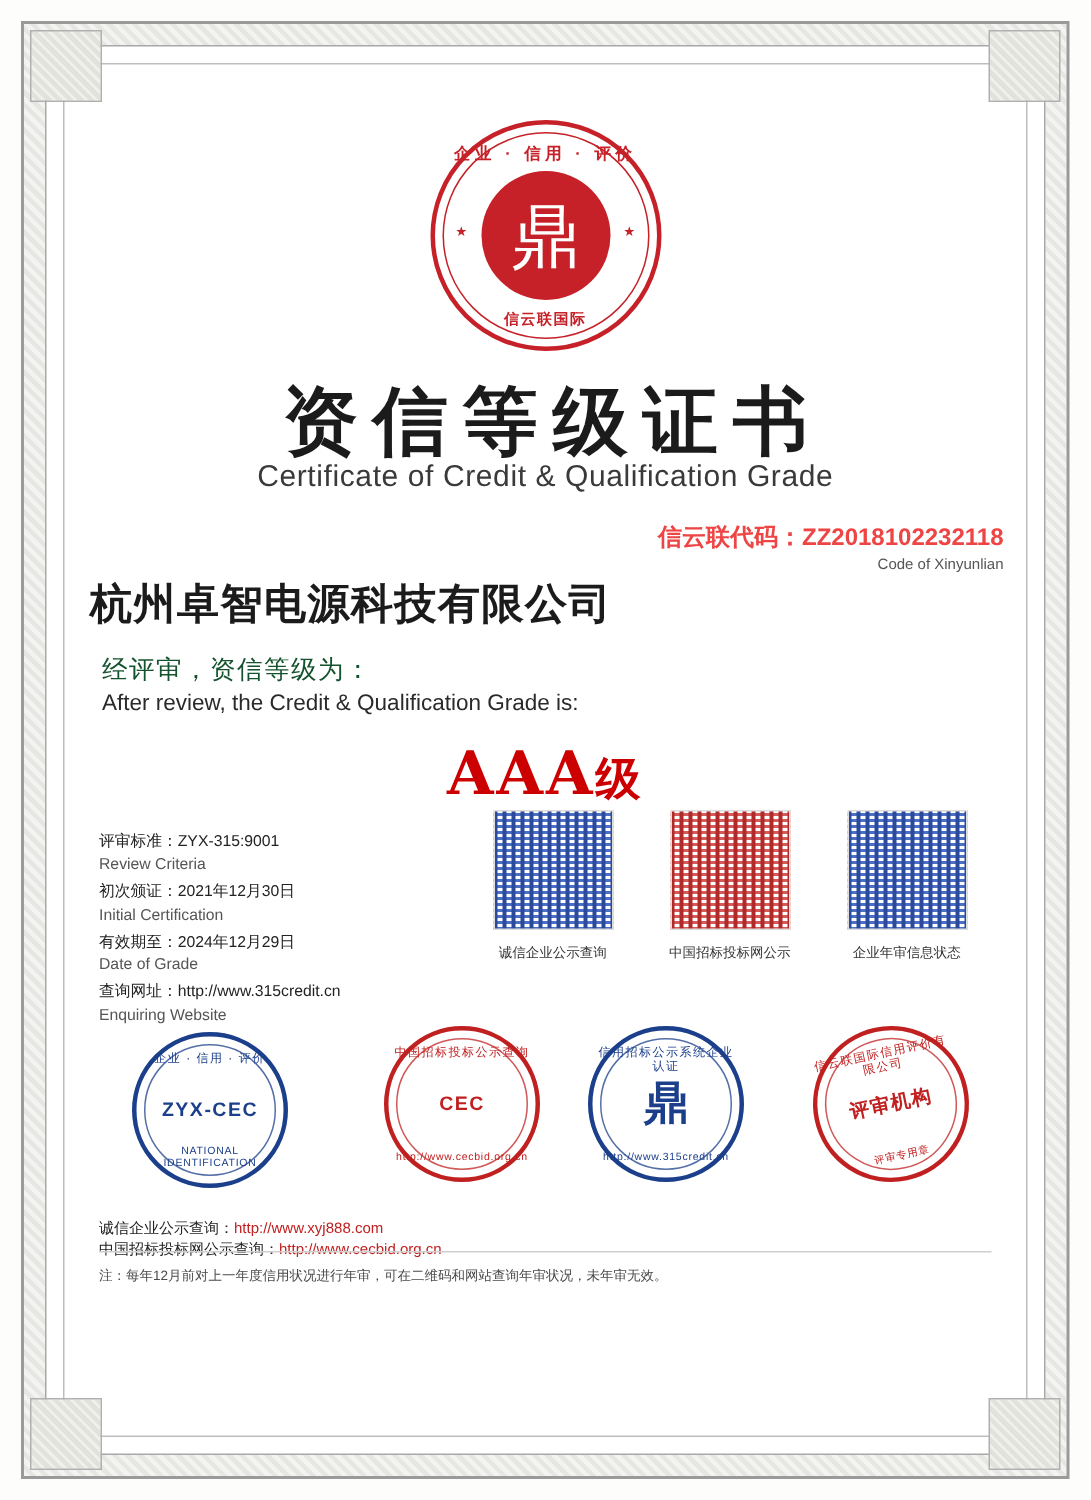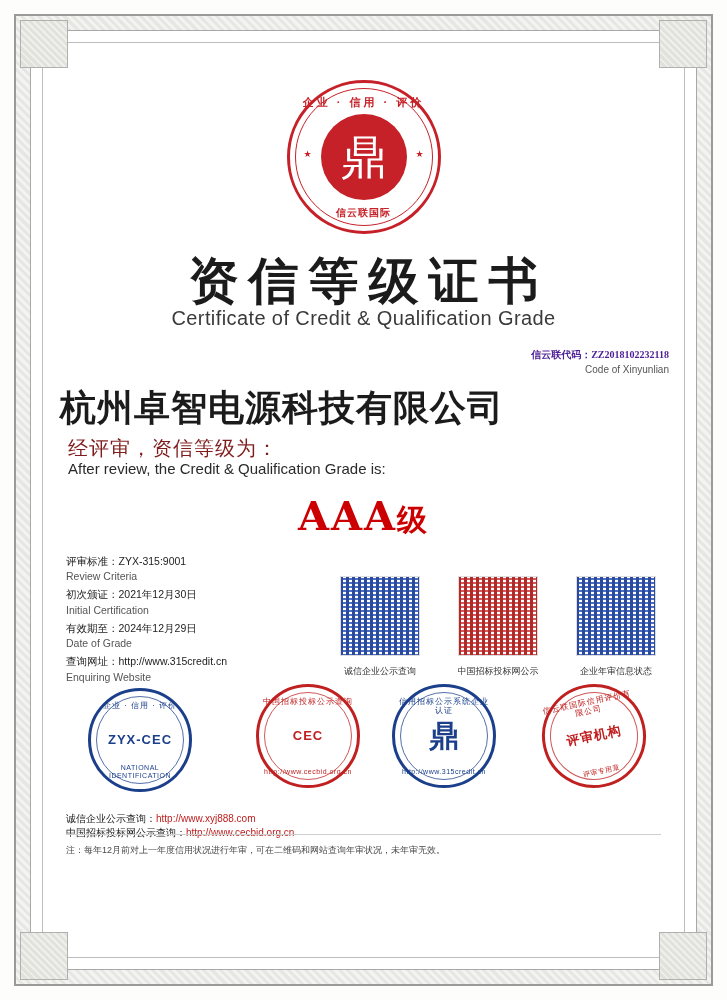--- a/index.html
+++ b/index.html
@@ -101,37 +101,37 @@
     position:absolute;left:0;right:0;top:255px;
     text-align:center;
     font-size:20px;color:#3a3a3a;letter-spacing:.4px;
   }
 
   
   .code-block{
     position:absolute;right:6px;top:296px;text-align:right;
   }
   .code-line{
-    font-size:10px;font-weight:bold;color:#4c1d95;font-family:Liberation Serif, serif;
+    font-size:16px;font-weight:bold;color:#ef4444;
   }
   .code-line .lbl{font-weight:bold;}
   .code-sub{font-size:10px;color:#555;margin-top:2px;}
 
   
   .company{
     position:absolute;left:8px;top:332px;
     font-family:"DejaVu Sans", sans-serif;
-    font-size:36px;font-weight:bold;color:#1b1b1b;
+    font-size:28px;font-weight:bold;color:#1b1b1b;
     letter-spacing:1px;
   }
 
   
   .review-cn{
     position:absolute;left:16px;top:383px;
-    font-size:20px;color:#7f1d1d;letter-spacing:1px;
+    font-size:17px;color:#14532d;letter-spacing:1px;
   }
   .review-en{
     position:absolute;left:16px;top:408px;
     font-size:15px;color:#2a2a2a;
   }
 
   
   .grade{
     position:absolute;left:0;right:0;top:440px;
     text-align:center;
@@ -148,22 +148,22 @@
     position:absolute;left:14px;top:502px;width:230px;
     font-size:10.5px;color:#333;line-height:1.45;
   }
   .details .row{margin-bottom:3px;}
   .details .cn{color:#222;}
   .details .en{color:#555;}
   .details .val{color:#222;}
 
   
   .qr-row{
-    position:absolute;left:246px;top:520px;right:0;
-    display:flex;justify-content:flex-end;
+    position:absolute;left:246px;top:484px;right:0;
+    display:flex;justify-content:center;
   }
   .qr-item{width:118px;text-align:center;}
   .qr-box{
     width:80px;height:80px;margin:0 auto;
     background-repeat:repeat;
     background-size:5px 5px;
   }
   .qr-blue{
     background-image:
       linear-gradient(90deg,#2b4a9b 50%,transparent 50%),

